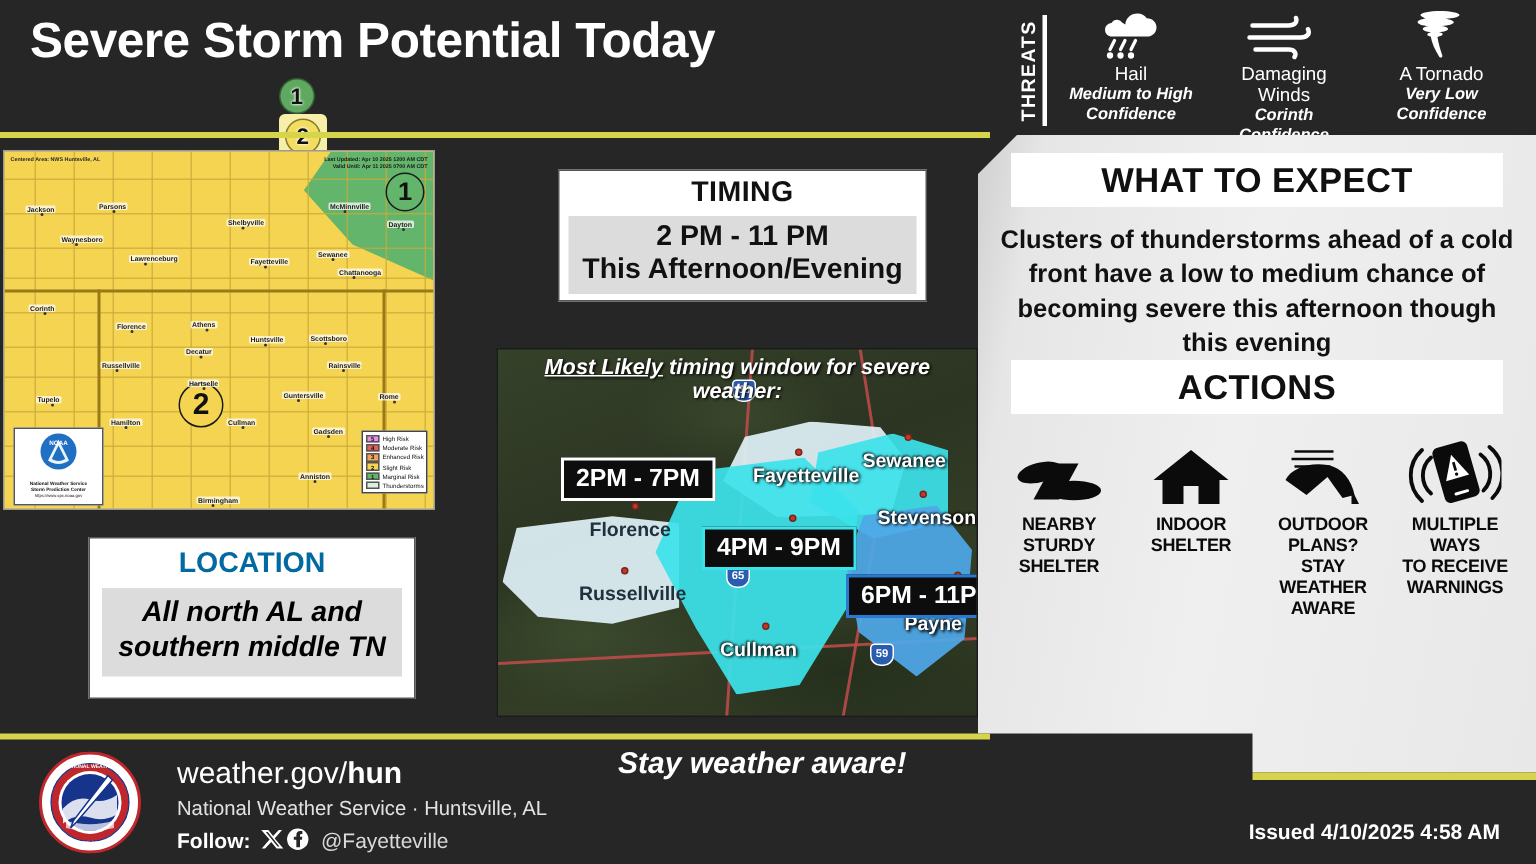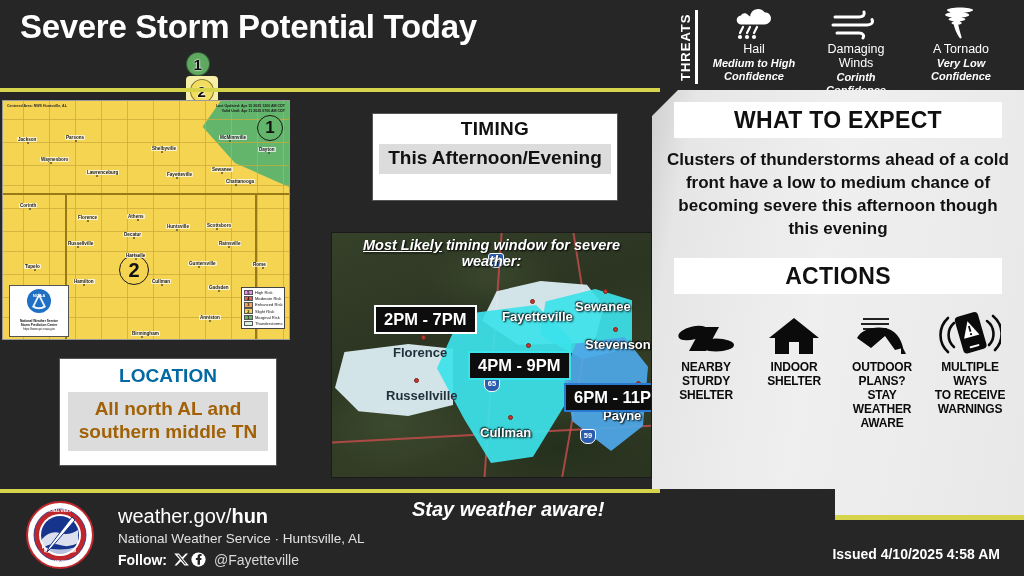--- a/index.html
+++ b/index.html
@@ -60,21 +60,21 @@
     background:#ffffff; margin:0 22px; text-align:center;
     font-size:23px; font-weight:bold; color:#101010; letter-spacing:.3px;
     padding:5px 0 4px 0;
   }
   #wte-head { margin-top:12px; }
   #wte-body {
     margin:10px 14px 0 14px; text-align:center; color:#111;
     font-size:17px; line-height:23px; font-weight:bold;
     font-stretch:condensed;
   }
-  #actions-head { margin-top:18px; }
+  #actions-head { }
   #actions-row { display:flex; margin-top:10px; padding:0 10px; }
   .action { flex:1; text-align:center; color:#0b0b0b; }
   .action-ico { height:52px; display:flex; align-items:flex-end; justify-content:center; }
   .action-text { font-size:12px; font-weight:bold; line-height:14px; margin-top:4px; letter-spacing:-.2px; }
 
   
   #spc-map {
     position:absolute; left:2px; top:100px; width:288px; height:240px;
     background:#f5d451; border:1px solid #9a9a9a; overflow:hidden;
   }
@@ -123,21 +123,21 @@
   #timing-l1 { font-size:19px; font-weight:bold; color:#111; }
   #timing-l2 { font-size:19px; font-weight:bold; color:#111; }
 
   
   #loc-box {
     position:absolute; left:59px; top:358px; width:218px; height:108px;
     background:#ffffff; border:1px solid #555;
   }
   #loc-head { text-align:center; font-size:19px; font-weight:bold; color:#0369a1; padding-top:6px; }
   #loc-body { margin:5px 8px 0 8px; background:#dcdcdc; text-align:center; padding:5px 0 8px 0; }
-  .loc-l { font-size:19px; font-weight:bold; color:#a16207; line-height:23px; }
+  .loc-l { font-size:19px; font-weight:bold; color:#000000; line-height:23px;font-style:italic; }
 
   
   #tw-map {
     position:absolute; left:331px; top:232px; width:321px; height:246px;
     background:#2c3a24; overflow:hidden; border:1px solid #1a1a1a;
   }
   #tw-terrain {
     position:absolute; inset:0;
     background:
       radial-gradient(ellipse 120px 70px at 18% 78%, #3b4a2d 0%, transparent 70%),
@@ -493,20 +493,21 @@
       <div class="legrow">
         <div class="legsw" style="background: rgb(217, 242, 217);"></div>
         <div class="legtxt">Thunderstorms</div>
       </div>
     </div>
 </div>
 
 <div id="timing-box">
   <div id="timing-head">TIMING</div>
   <div id="timing-body">
+    <div id="timing-l1">2 PM - 11 PM</div>
     <div id="timing-l2">This Afternoon/Evening</div>
   </div>
 </div>
 
 <div id="loc-box">
   <div id="loc-head">LOCATION</div>
   <div id="loc-body">
     <div class="loc-l">All north AL and</div>
     <div class="loc-l">southern middle TN</div>
   </div>

